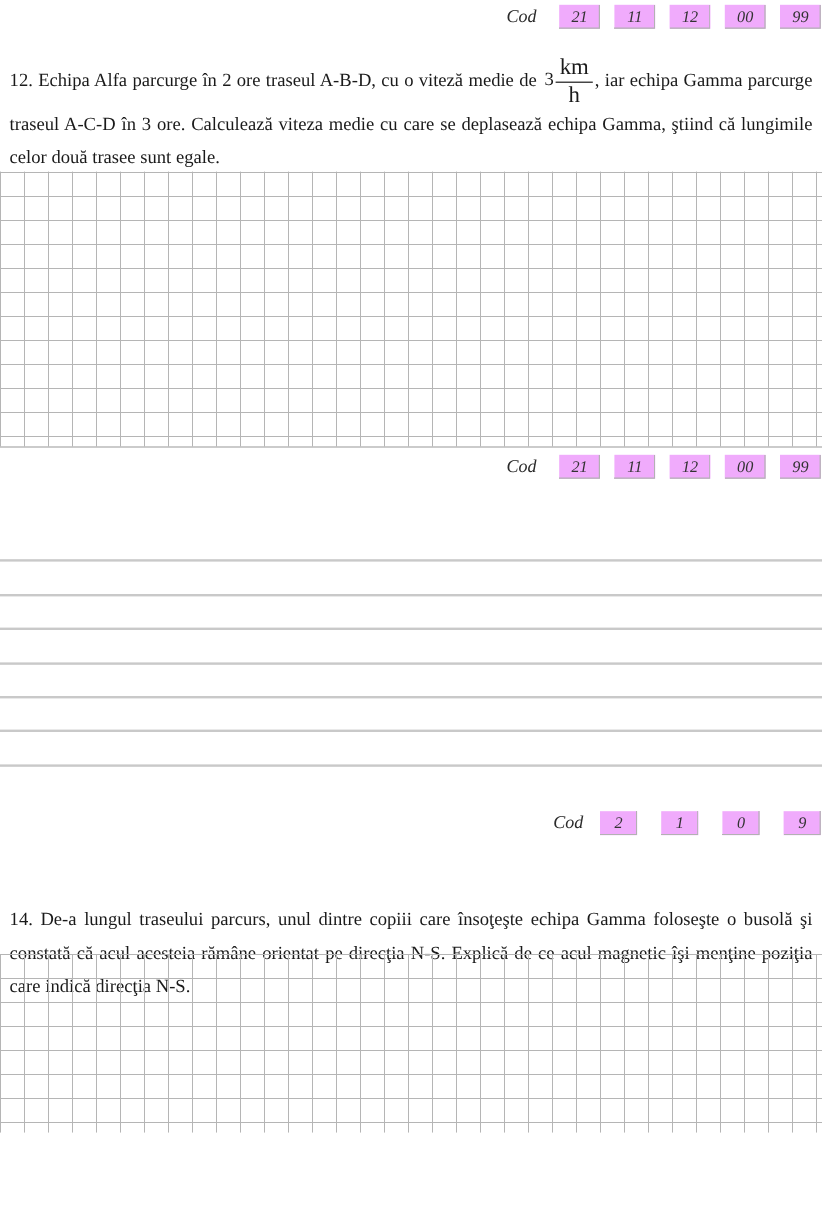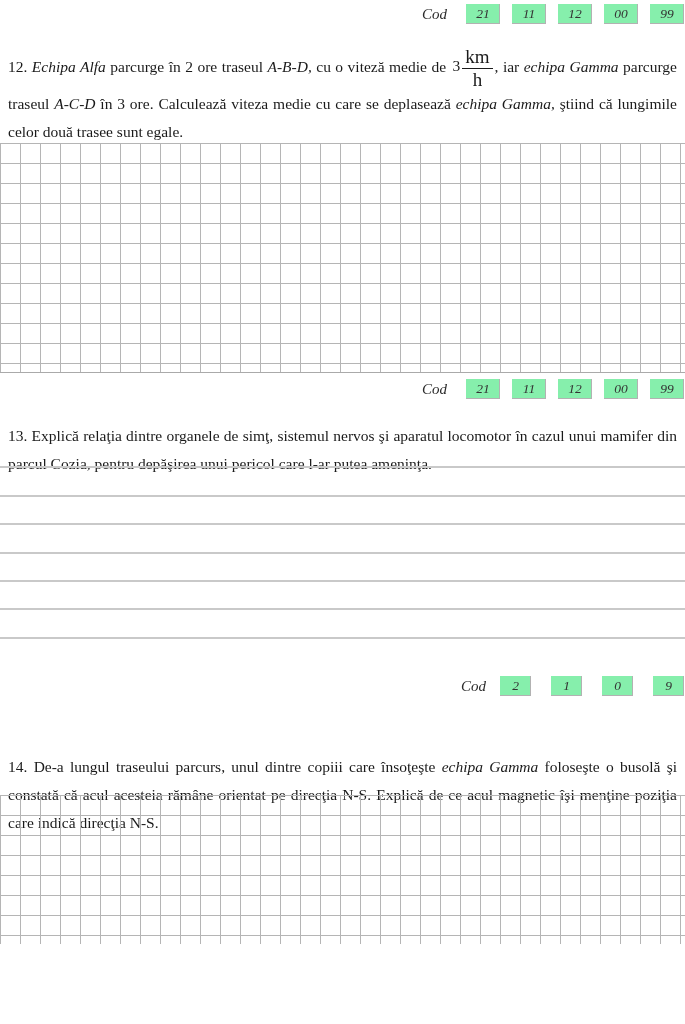--- a/index.html
+++ b/index.html
@@ -17,21 +17,21 @@
     position:absolute;left:0;right:1px;height:20px;
     display:flex;align-items:center;justify-content:flex-end;
     gap:12px;
   }
   .cod-row .cod-label{
     font-style:italic;font-size:15px;color:#2b2b2b;
     margin-right:7px;
   }
   .cod-box{
     width:34px;height:20px;
-    background:#86efac;
+    background:#f0abfc;
     box-shadow:inset -1px -1px 0 #b2b2b2;
     text-align:center;line-height:20px;
     font-style:italic;font-size:13.5px;color:#333;
   }
   .cod-row.small-gap{gap:20px;}
   .cod-row.small-gap .cod-box{width:31px;}
   .cod-row.small-gap .cod-label{margin-right:-6px;}
   #cod-row-1{top:4px;}
   #cod-row-2{top:379px;}
   #cod-row-3{top:676px;}
@@ -39,21 +39,21 @@
   
   .question{
     position:absolute;left:8px;right:8px;
     font-size:15.5px;line-height:28px;
     text-align:justify;
   }
   #q12{top:30px;}
   #q13{top:406px;}
   #q14{top:737px;}
   .qnum{font-weight:normal;}
-  .it{font-style:italic;}
+  .it{}
 
   
   .frac-coef{margin-left:2px;}
   .frac{
     display:inline-block;text-align:center;
     vertical-align:middle;line-height:1.12;
     font-size:19px;margin:0 2px;
   }
   .frac-top{display:block;border-bottom:1px solid #1a1a1a;padding:0 3px 1px;}
   .frac-bot{display:block;}
@@ -96,21 +96,20 @@
 
   <div class="cod-row" id="cod-row-2">
     <span class="cod-label">Cod</span>
     <span class="cod-box">21</span>
     <span class="cod-box">11</span>
     <span class="cod-box">12</span>
     <span class="cod-box">00</span>
     <span class="cod-box">99</span>
   </div>
 
-  <p class="question" id="q13"><span class="qnum">13.</span><span> Explică relaţia dintre organele de simţ, sistemul nervos şi aparatul locomotor în cazul unui mamifer din parcul Cozia, pentru depăşirea unui pericol care l-ar putea ameninţa.</span></p>
 
   <div class="ruled-area">
     <div class="answer-line"></div>
     <div class="answer-line"></div>
     <div class="answer-line"></div>
     <div class="answer-line"></div>
     <div class="answer-line"></div>
     <div class="answer-line"></div>
     <div class="answer-line"></div>
   </div>

